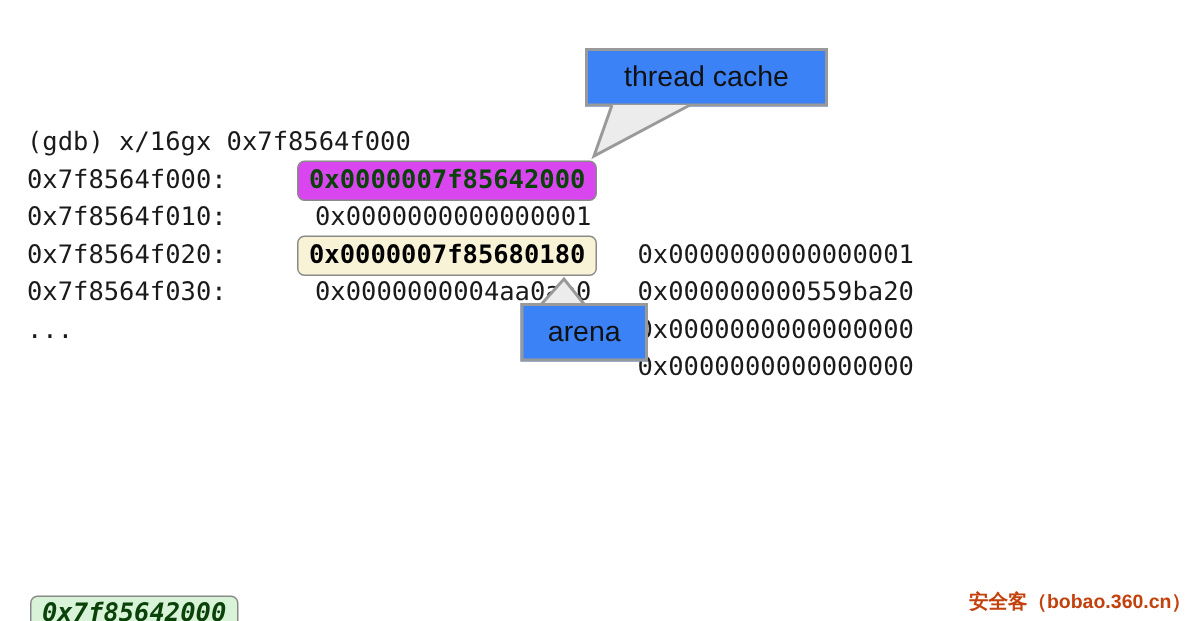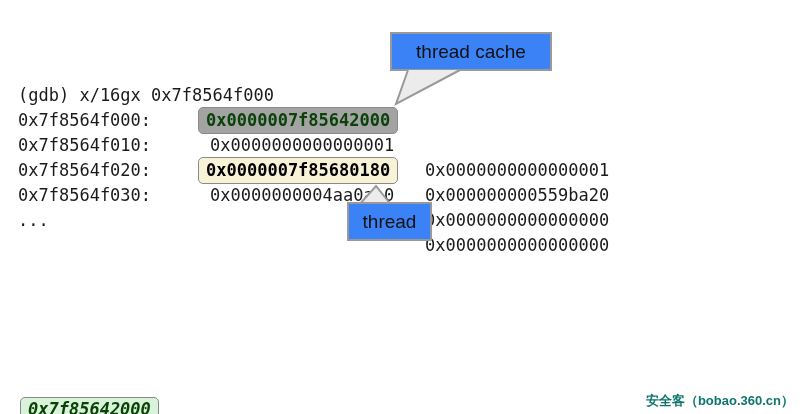--- a/index.html
+++ b/index.html
@@ -13,21 +13,21 @@
   .cmdtext { position: absolute; left: 18px; }
   .v1    { position: absolute; left: 210px; }
   .v2    { position: absolute; left: 425px; }
   .hl {
     position: absolute; left: 198px; top: -1px;
     height: 27px; line-height: 24px;
     padding: 0 7px; border-radius: 5px;
     font-weight: bold;
     border: 1.5px solid #8a8a8a;
   }
-  .hl-green  { background: #a3a3a3; color: #0a420a; }
+  .hl-green  { background: #d946ef; color: #0a420a; }
   .hl-yellow { background: #f8f3d6; color: #000000; }
 
   
   .callout {
     position: absolute; background: #3b82f6; border: 2px solid #999999;
     font-family: "Liberation Sans", sans-serif; font-size: 19px; color: #111;
     display: flex; align-items: center; justify-content: center;
   }
   .co-thread { left: 390px; top: 32px; width: 162px; height: 39px; }
   .co-arena  { left: 347px; top: 202px; width: 85px; height: 39px; }
@@ -41,21 +41,21 @@
   .je-arg {
     display: inline-block; background: #d9f3d9; color: #0a420a;
     border: 1.5px solid #8a8a8a; border-radius: 5px;
     padding: 0 7px; font-weight: bold; line-height: 23px; margin-left: 2px; margin-top: 20px;
   }
 
   
   .watermark {
     position: absolute; right: 8px; bottom: 4px;
     font-family: "Liberation Sans", sans-serif;
-    font-size: 13px; font-weight: bold; color: #0f766e;
+    font-size: 13px; font-weight: bold; color: #c2410c;
   }
 </style>
 </head>
 <body>
 
 <div class="term">
   <div class="line">
     <span class="cmdtext">(gdb) x/16gx 0x7f8564f000</span>
   </div>
 
@@ -92,21 +92,21 @@
   <span>thread cache</span>
 </div>
 <svg class="tail tail-thread" width="80" height="42">
   <path d="M16,2 L4,36 L68,2" fill="#ececec" stroke="#999999" stroke-width="2"></path>
 </svg>
 
 <svg class="tail tail-arena" width="48" height="24">
   <path d="M6,22 L24,2 L40,22" fill="#ececec" stroke="#999999" stroke-width="2"></path>
 </svg>
 <div class="callout co-arena">
-  <span>thread</span>
+  <span>arena</span>
 </div>
 
 <div class="jeinfo">
   <div class="je-line1">
     <span class="je-arg">0x7f85642000</span>
   </div>
   
 </div>
 
 <div class="watermark">安全客（bobao.360.cn）</div>

